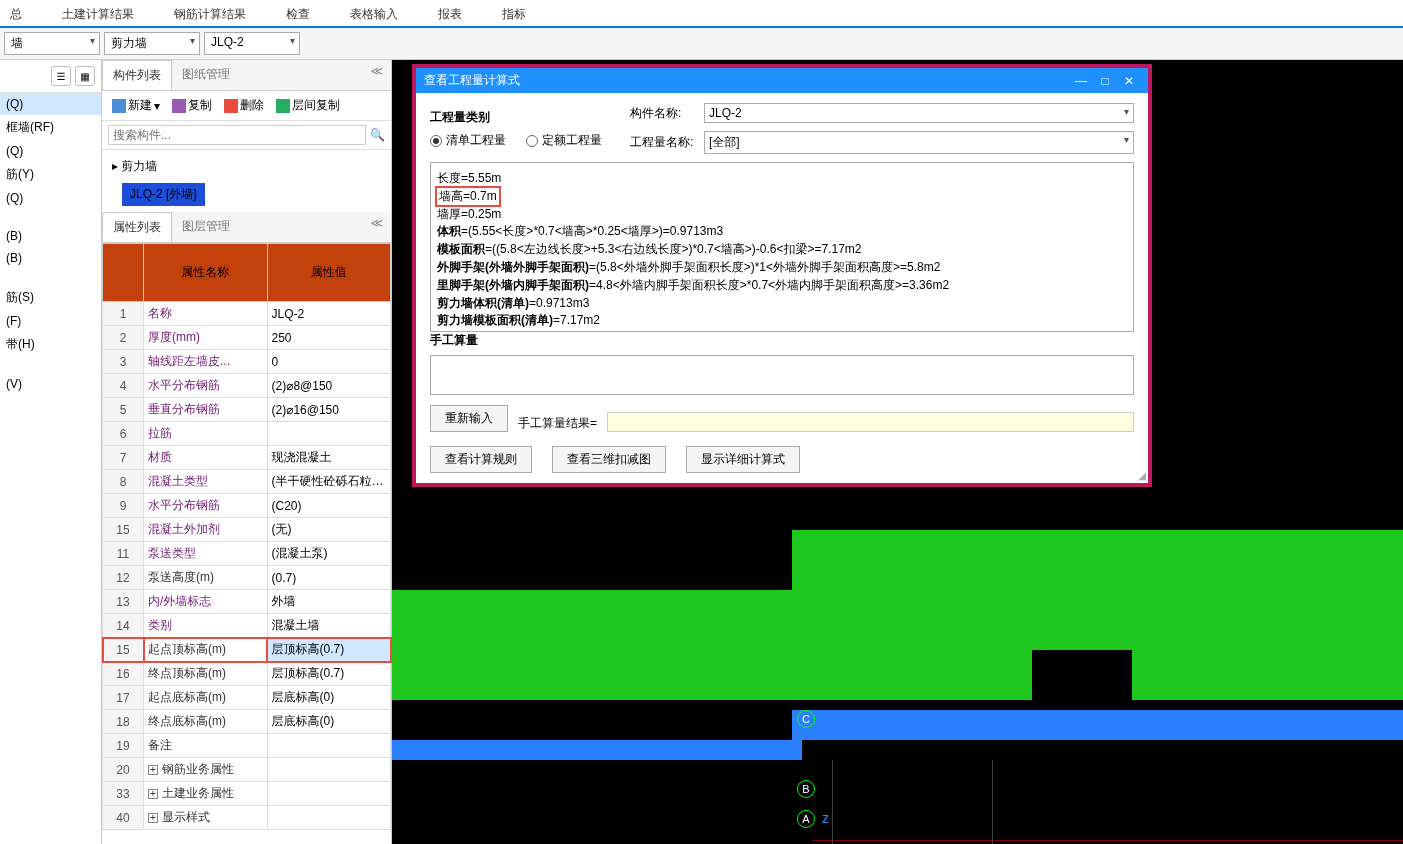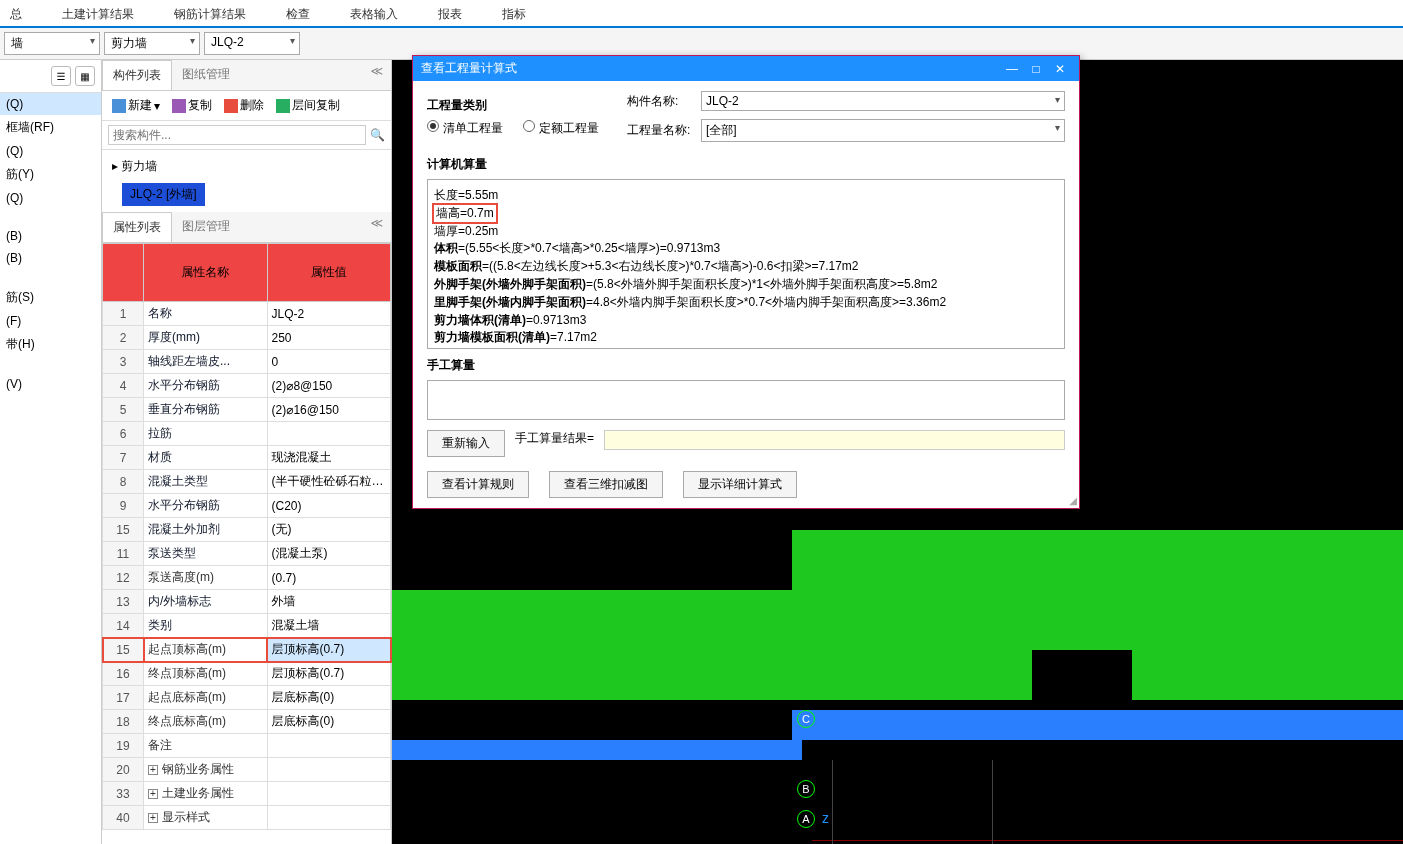--- a/index.html
+++ b/index.html
@@ -42,24 +42,24 @@
 .search-row { padding: 4px 6px; border-bottom: 1px solid #ddd; display: flex; align-items: center; }
 .search-row input { flex: 1; border: 1px solid #ccc; padding: 2px 4px; }
 .search-row .mag { margin-left: 4px; color: #888; }
 .tree { padding: 6px; }
 .tree .node { padding: 2px 4px; }
 .tree .leaf { margin-left: 14px; margin-top: 6px; padding: 3px 8px; background: #1d4ed8; display: inline-block; }
 
 
 .prop-wrap { margin-top: auto; flex: 1; display: flex; flex-direction: column; }
 .prop-table { width: 100%; border-collapse: collapse; table-layout: fixed; }
-.prop-table th { background: #ef4444; border: 1px solid #ccc; padding: 20px; font-weight: normal; }
+.prop-table th { background: #c2410c; border: 1px solid #ccc; padding: 20px; font-weight: normal; }
 .prop-table td { border: 1px solid #ddd; padding: 3px 4px; white-space: nowrap; overflow: hidden; text-overflow: ellipsis; }
 .prop-table td.num { text-align: center; color: #555; width: 22px; background: #f5f5f5; }
-.prop-table td.name { color: #0f172a; width: 100px; }
+.prop-table td.name { color: #701a75; width: 100px; }
 .prop-table td.name.black { color: #333; }
 .prop-table tr.highlight td { outline: 2px solid #e74c3c; outline-offset: -1px; }
 .prop-table tr.highlight td.val { background: #cfe8ff; }
 .expander { display: inline-block; width: 10px; height: 10px; border: 1px solid #888; text-align: center; line-height: 8px; font-size: 10px; margin-right: 4px; }
 
 
 .view3d { flex: 1; background: #000; position: relative; overflow: hidden; }
 .beam { position: absolute; background: #1ec81e; }
 .beam.b1 { left: -40px; top: 530px; width: 1100px; height: 110px; }
 .beam.b2 { left: 400px; top: 470px; width: 1050px; height: 110px; }
@@ -69,39 +69,39 @@
 .sel.s2 { left: -40px; top: 680px; width: 450px; height: 20px; }
 .axis-lbl { position: absolute; color: #fff; border: 1px solid #0f0; border-radius: 50%; width: 18px; height: 18px; text-align: center; line-height: 16px; font-size: 11px; }
 .axis-lbl.a { left: 405px; top: 750px; }
 .axis-lbl.b { left: 405px; top: 720px; }
 .axis-lbl.c { left: 405px; top: 650px; }
 .ruler { position: absolute; left: 420px; top: 780px; width: 1000px; height: 1px; background: #800; }
 .vline { position: absolute; width: 1px; background: #444; top: 700px; height: 120px; }
 .zaxis { position: absolute; left: 430px; bottom: 20px; color: #1e90ff; font-size: 14px; }
 
 
-.dialog { position: absolute; left: 412px; top: 55px; width: 668px; background: #fff; border: 1px solid #be185d; box-shadow: 2px 2px 8px rgba(0,0,0,0.3); }
+.dialog { position: absolute; left: 412px; top: 64px; width: 740px; background: #fff; border: 4px solid #be185d; box-shadow: 2px 2px 8px rgba(0,0,0,0.3); }
 .dlg-title { background: #1e90ff; color: #fff; padding: 4px 8px; display: flex; align-items: center; }
 .dlg-title .btns { margin-left: auto; display: flex; gap: 2px; }
 .dlg-title .btn { width: 22px; text-align: center; }
 .dlg-body { padding: 10px 14px; }
 .dlg-row { display: flex; align-items: center; margin-bottom: 8px; gap: 10px; }
 .dlg-row label { min-width: 64px; }
 .dlg-row select, .dlg-row .sel-box { flex: 1; border: 1px solid #aaa; padding: 2px 4px; position: relative; }
 .sel-box::after { content: "▾"; position: absolute; right: 4px; top: 2px; color: #555; font-size: 10px; }
 .radio-row { display: flex; gap: 20px; margin-bottom: 10px; align-items: center; }
-.radio { display: flex; gap: 4px; }
+.radio { display: flex; align-items: center; gap: 4px; }
 .radio .dot { width: 12px; height: 12px; border: 1px solid #666; border-radius: 50%; position: relative; }
 .radio.checked .dot::after { content: ""; position: absolute; inset: 2px; background: #333; border-radius: 50%; }
 .section-title { font-weight: bold; margin: 6px 0; }
 .calc-box { border: 1px solid #aaa; padding: 6px; height: 170px; overflow: auto; }
 .calc-box p { margin: 1px 0; line-height: 1.4; }
 .hl { outline: 2px solid #e74c3c; display: inline-block; padding: 0 2px; }
 .manual-box { border: 1px solid #aaa; height: 40px; margin-top: 6px; }
-.btn-row { display: flex; gap: 10px; margin-top: 10px; align-items: flex-start; }
+.btn-row { display: flex; gap: 10px; margin-top: 10px; align-items: flex-end; }
 .btn-std { border: 1px solid #aaa; background: #f5f5f5; padding: 4px 14px; }
 .result-field { flex: 1; background: #ffffdf; border: 1px solid #ccc; height: 20px; }
 .btn-row2 { display: flex; gap: 20px; margin-top: 14px; justify-content: flex-start; }
 .resize { position: absolute; right: 2px; bottom: 2px; color: #aaa; font-size: 10px; }
 </style>
 </head>
 <body>
 
 <div class="top-tabs">
   <div class="top-tab partial">总</div>
@@ -356,34 +356,33 @@
           <label>构件名称:</label>
           <div class="sel-box">JLQ-2</div>
         </div>
         <div class="dlg-row">
           <label>工程量名称:</label>
           <div class="sel-box">[全部]</div>
         </div>
       </div>
     </div>
 
-    <div class="section-title">计算机算量</div>
     <div class="calc-box" id="calc-box">
         <p>长度=5.55m</p>
         <p><span class="hl">墙高=0.7m</span></p>
         <p>墙厚=0.25m</p>
         <p><b>体积</b>=(5.55&lt;长度&gt;*0.7&lt;墙高&gt;*0.25&lt;墙厚&gt;)=0.9713m3</p>
         <p><b>模板面积</b>=((5.8&lt;左边线长度&gt;+5.3&lt;右边线长度&gt;)*0.7&lt;墙高&gt;)-0.6&lt;扣梁&gt;=7.17m2</p>
         <p><b>外脚手架(外墙外脚手架面积)</b>=(5.8&lt;外墙外脚手架面积长度&gt;)*1&lt;外墙外脚手架面积高度&gt;=5.8m2</p>
         <p><b>里脚手架(外墙内脚手架面积)</b>=4.8&lt;外墙内脚手架面积长度&gt;*0.7&lt;外墙内脚手架面积高度&gt;=3.36m2</p>
         <p><b>剪力墙体积(清单)</b>=0.9713m3</p>
         <p><b>剪力墙模板面积(清单)</b>=7.17m2</p>
       </div>
 
-    <div class="section-title" style="margin-top:8px">手工算量</div>
+    <div class="section-title" style="margin-top:0">手工算量</div>
     <div class="manual-box"></div>
 
     <div class="btn-row">
       <button class="btn-std">重新输入</button>
       <span>手工算量结果=</span>
       <div class="result-field"></div>
     </div>
     <div class="btn-row2">
       <button class="btn-std">查看计算规则</button>
       <button class="btn-std">查看三维扣减图</button>

